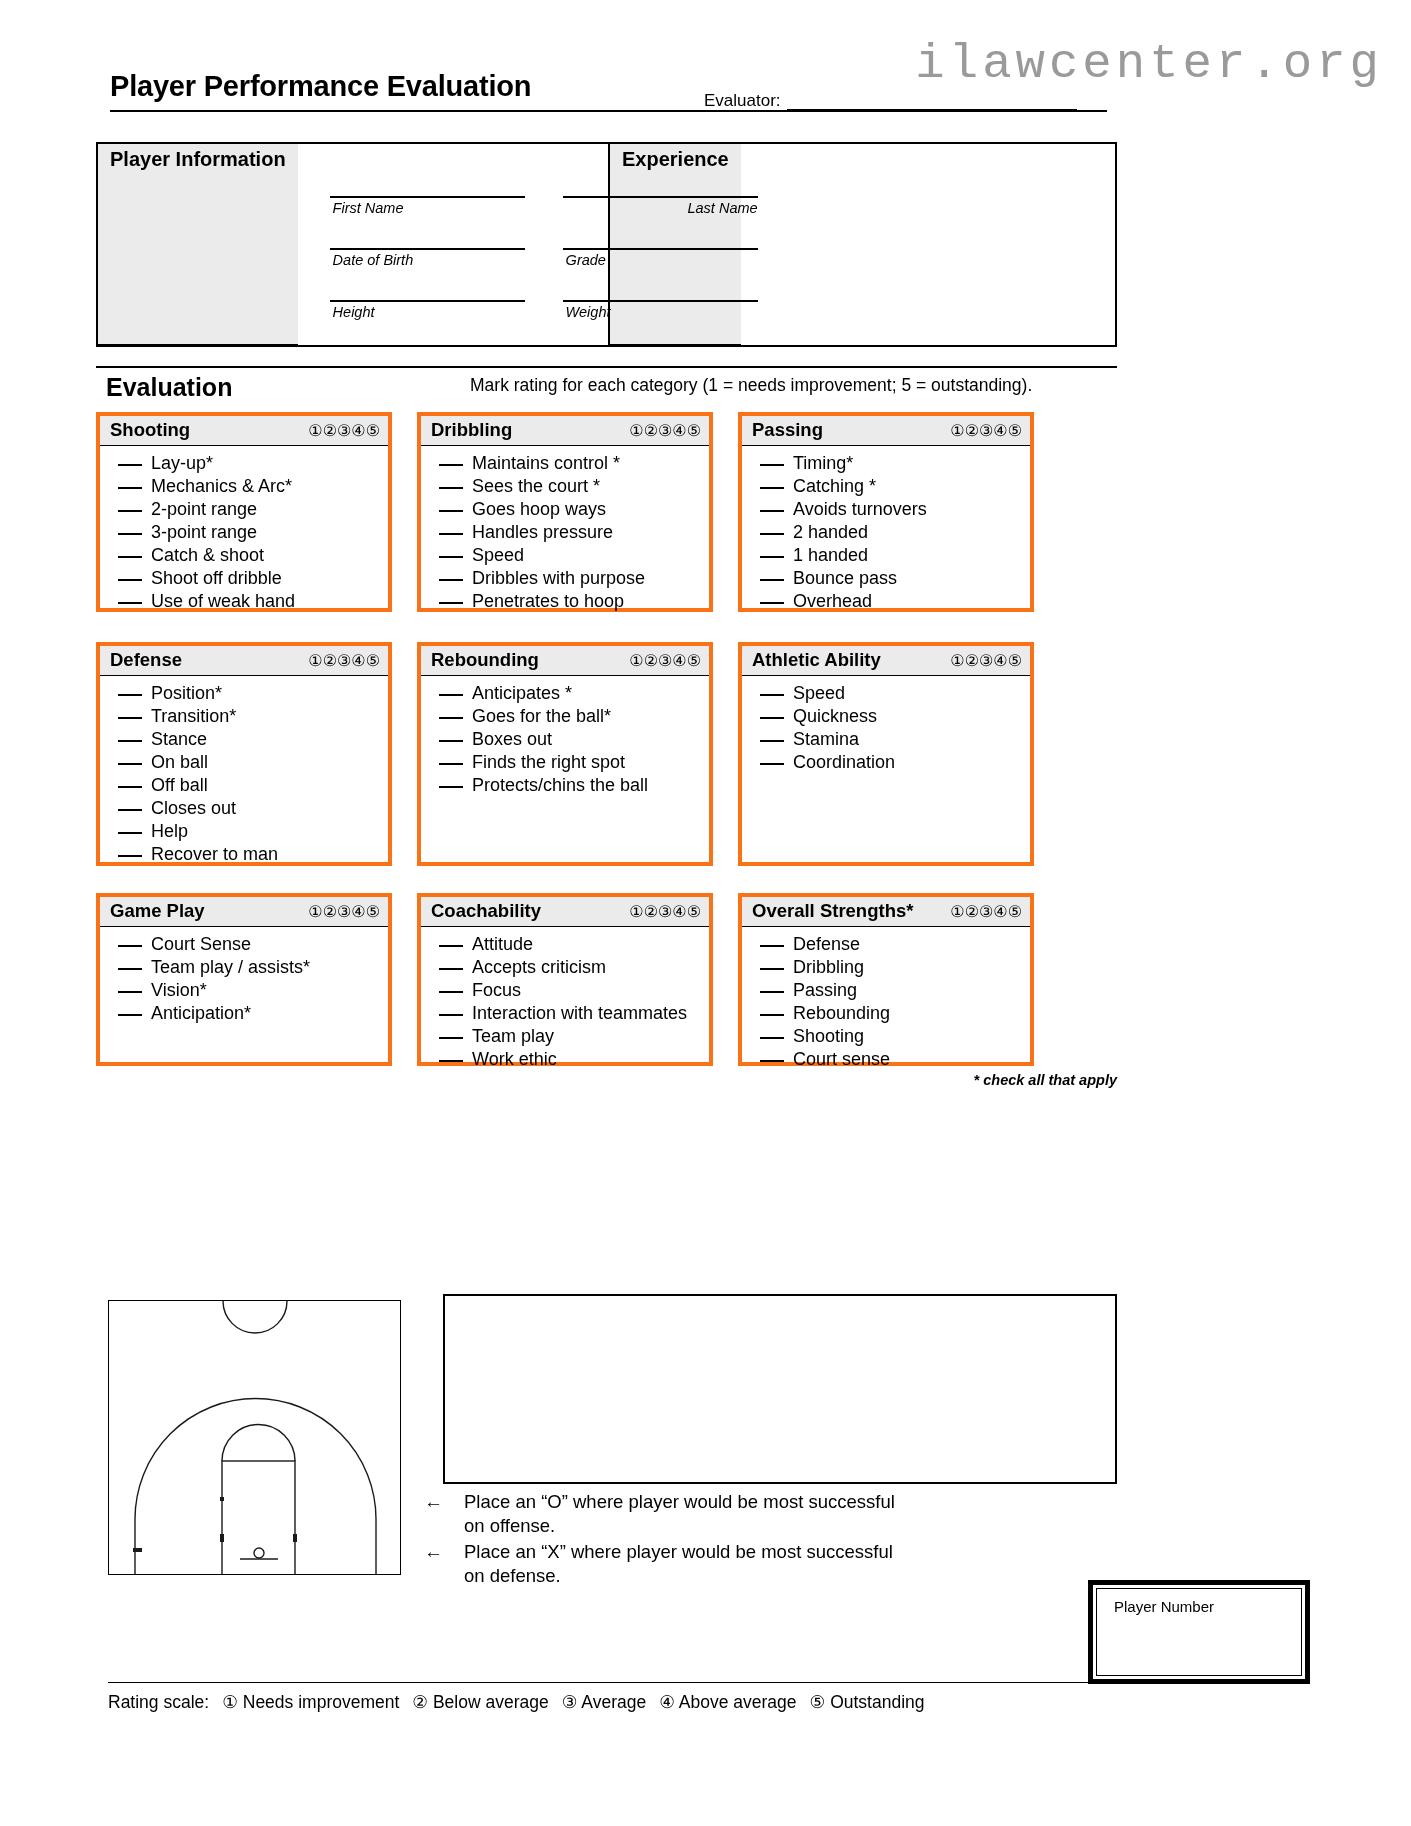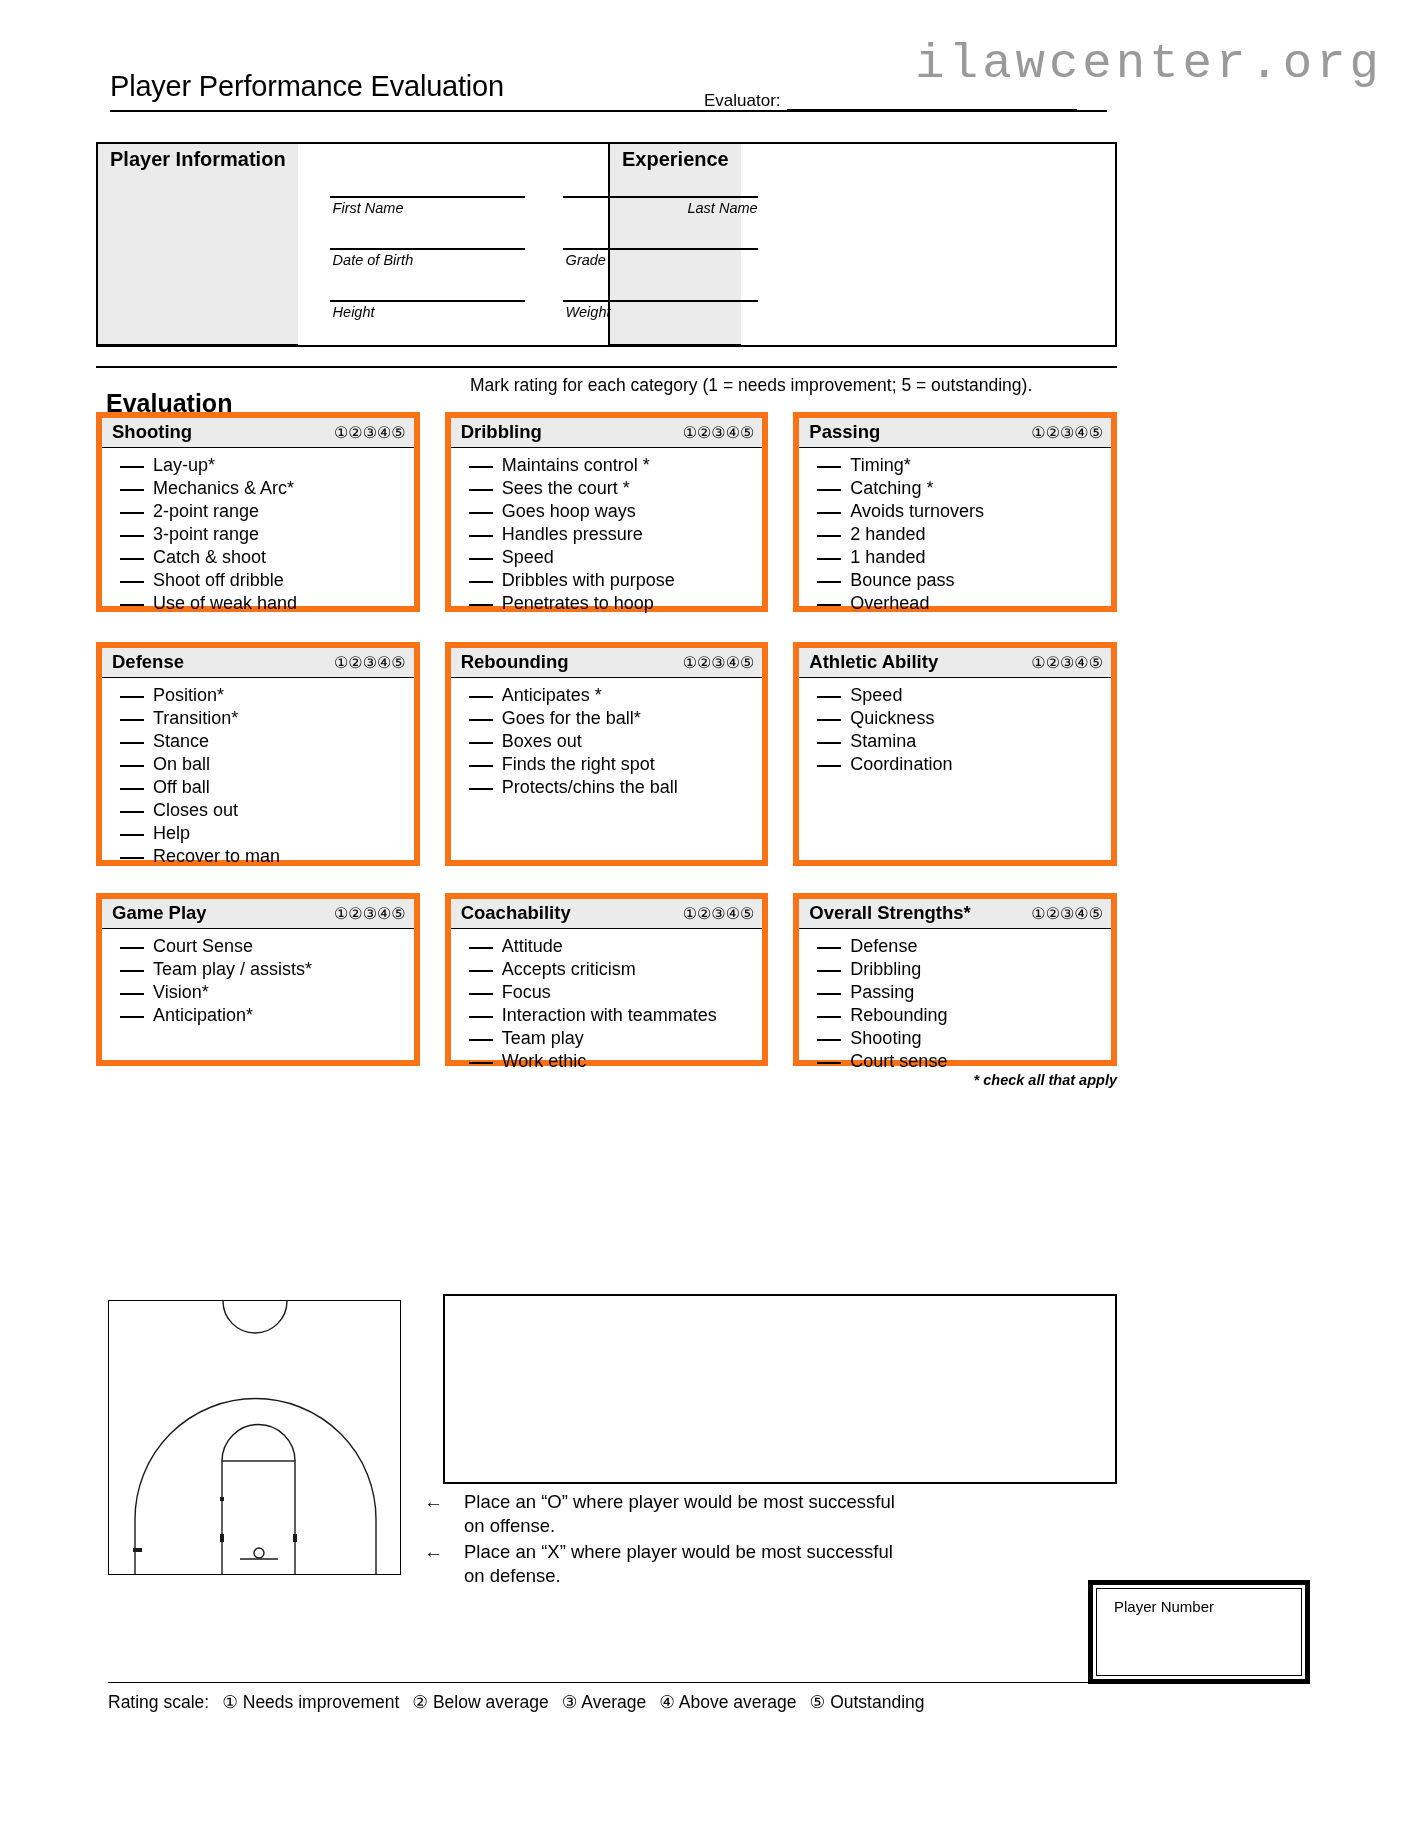--- a/index.html
+++ b/index.html
@@ -19,21 +19,21 @@
   .header-wrap { position:absolute; left:0; top:0; width:1411px; height:130px; }
   .watermark {
     position:absolute; right:28px; top:36px;
     font-family:"Liberation Mono","DejaVu Sans Mono", monospace;
     font-size:49px; letter-spacing:4px;
     color:#9a9a9a;
     white-space:nowrap;
   }
   .doc-title {
     position:absolute; left:110px; top:70px;
-    font-size:29px; font-weight:normal; letter-spacing:-0.2px;
+    font-size:29px; font-weight:bold; letter-spacing:-0.2px;
   }
   .evaluator-row {
     position:absolute; left:704px; top:91px;
     font-size:17px; display:flex; align-items:flex-end; gap:6px;
   }
   .evaluator-line { display:inline-block; width:290px; border-bottom:2px solid #000; height:18px; }
   .title-rule {
     position:absolute; left:110px; top:110px; width:997px; height:0;
     border-top:2px solid #000;
   }
@@ -47,27 +47,27 @@
     background:#ebebeb; border-bottom:1.5px solid #000;
     font-size:20px; font-weight:bold; padding:4px 12px 5px;
   }
   .info-body { position:relative; flex:1; }
   .field { position:absolute; }
   .field .rule { width:195px; border-bottom:2px solid #000; height:0; }
   .field .cap { font-size:14.5px; padding-top:2px; padding-left:3px;font-style:italic; }
 
   
   .eval-rule { position:absolute; left:96px; top:366px; width:1021px; border-top:2px solid #000; }
-  .eval-title { position:absolute; left:106px; top:373px; font-size:25px; font-weight:bold;margin-top:16px; }
+  .eval-title { position:absolute; left:106px; top:373px; font-size:25px; font-weight:bold; }
   .eval-note { position:absolute; left:470px; top:375px; font-size:17.5px; }
 
   
   .cat-grid { position:absolute; left:96px; top:412px; width:1021px; }
   .cat-row { display:flex; gap:25px; }
-  .cat-box { width:324px; border:6px solid #f97316; background:#fff; display:flex; flex-direction:column; }
+  .cat-box { width:296px; border:4px solid #f97316; background:#fff; display:flex; flex-direction:column; }
   .cat-head {
     background:#ebebeb; border-bottom:1.5px solid #000;
     display:flex; align-items:center; justify-content:space-between;
     padding:3px 8px 4px 10px;
   }
   .cat-name { font-size:18.5px; font-weight:bold; }
   .scale { font-size:16px; letter-spacing:0px; white-space:nowrap; }
   .cat-items { padding:6px 0 8px 0; flex:1; }
   .cat-item { display:flex; align-items:baseline; font-size:18px; line-height:1.28; padding-left:18px; }
   .blank { display:inline-block; width:24px; border-bottom:2px solid #000; margin-right:9px; position:relative; top:-3px; flex:none; }

